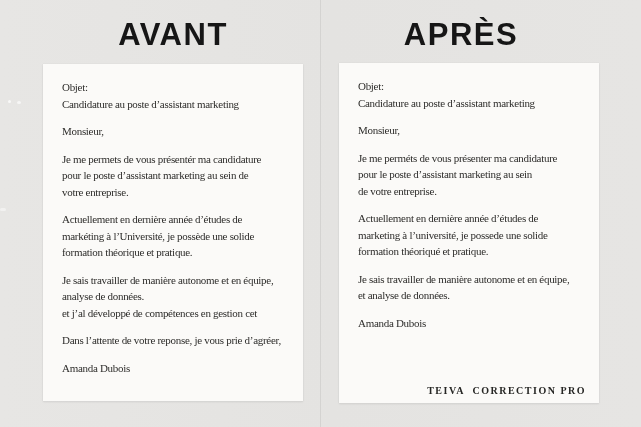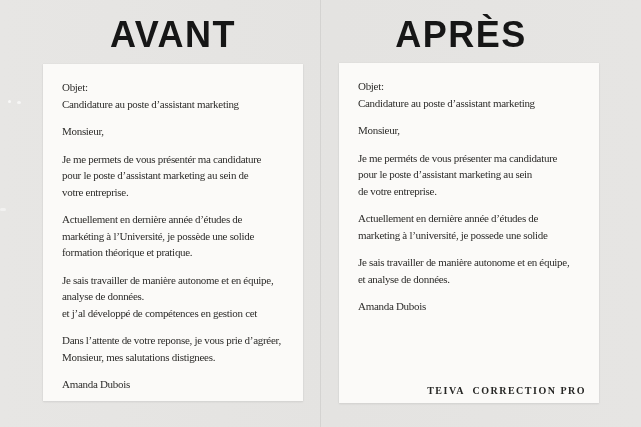--- a/index.html
+++ b/index.html
@@ -11,21 +11,21 @@
   .stage {
     position:relative; width:641px; height:427px;
     background:linear-gradient(90deg,#e7e6e4 0%, #e4e3e1 52%, #e6e5e3 100%);
   }
   .divider {
     position:absolute; left:320px; top:0; width:1px; height:427px;
     background:rgba(110,110,108,0.13);
   }
   .panel-title {
     position:absolute; top:19px; height:32px;
-    text-align:center; font-size:36px; font-weight:700;
+    text-align:center; font-size:31px; font-weight:700;
     letter-spacing:1.5px; color:#161616; line-height:32px;
   }
   #title-avant { left:43px;  width:260px; }
   #title-apres { left:331px; width:260px; }
   .paper {
     position:absolute; width:260px; background:#fbfaf8;
     box-shadow:0 1px 2px rgba(60,60,55,0.10), 0 0 1px rgba(60,60,55,0.08);
   }
   #paper-avant { left:43px;  top:64px; height:337px; }
   #paper-apres { left:339px; top:63px; height:340px; }
@@ -87,21 +87,20 @@
           <span class="line"><span class="u">markéting</span><span> à l’Université, je possède une solide</span></span>
           <span class="line"><span>formation théorique et </span><span class="u">pratique</span><span>.</span></span>
         </p>
         <p class="para">
           <span class="line"><span>Je sais travailler de manière autonome et en équipe,</span></span>
           <span class="line"><span>analyse de données.</span></span>
           <span class="line"><span>et j’al développé de compétences en </span><span class="u">gestion cet</span></span>
         </p>
         <p class="para">
           <span class="line"><span>Dans l’attente de votre reponse, je vous prie d’agréer,</span></span>
-          <span class="line"><span>Monsieur, mes salutations distignees.</span></span>
         </p>
         <p class="para">
           <span class="line"><span>Amanda Dubois</span></span>
         </p>
       </div>
   </div>
 
   <div class="paper" id="paper-apres">
     <div class="letter-body">
         <p class="para">
@@ -112,20 +111,21 @@
           <span class="line"><span>Monsieur,</span></span>
         </p>
         <p class="para">
           <span class="line"><span>Je me perméts de vous présenter ma candidature</span></span>
           <span class="line"><span>pour le poste d’assistant marketing au sein</span></span>
           <span class="line"><span>de votre entreprise.</span></span>
         </p>
         <p class="para">
           <span class="line"><span>Actuellement en dernière année d’études de</span></span>
           <span class="line"><span>marketing à l’université, je possede une solide</span></span>
+          <span class="line"><span>formation théoriqué et pratique.</span></span>
         </p>
         <p class="para">
           <span class="line"><span>Je sais travailler de manière autonome et en équipe,</span></span>
           <span class="line"><span>et analyse de données.</span></span>
         </p>
         <p class="para">
           <span class="line"><span>Amanda Dubois</span></span>
         </p>
       </div>
     <div class="brand">TEIVA  CORRECTION PRO</div>

